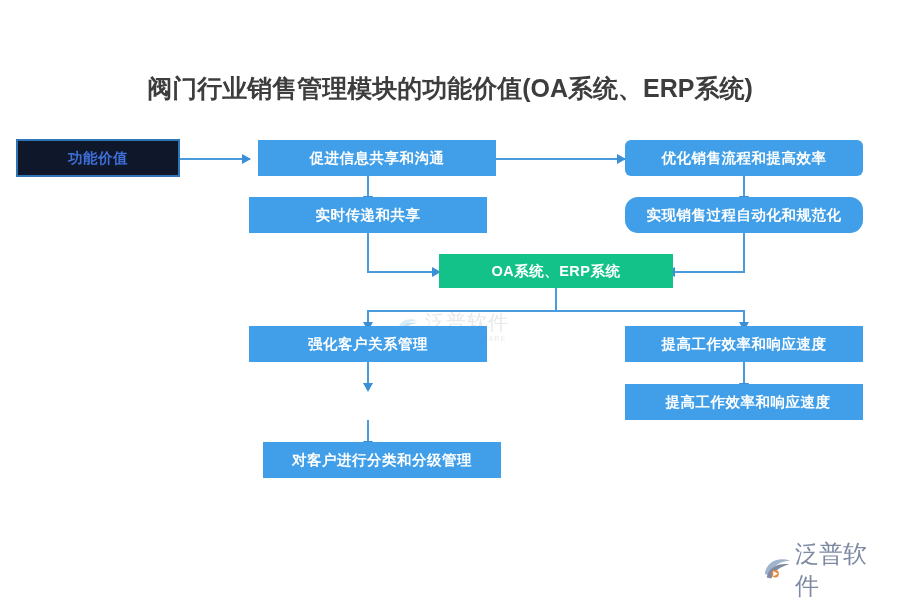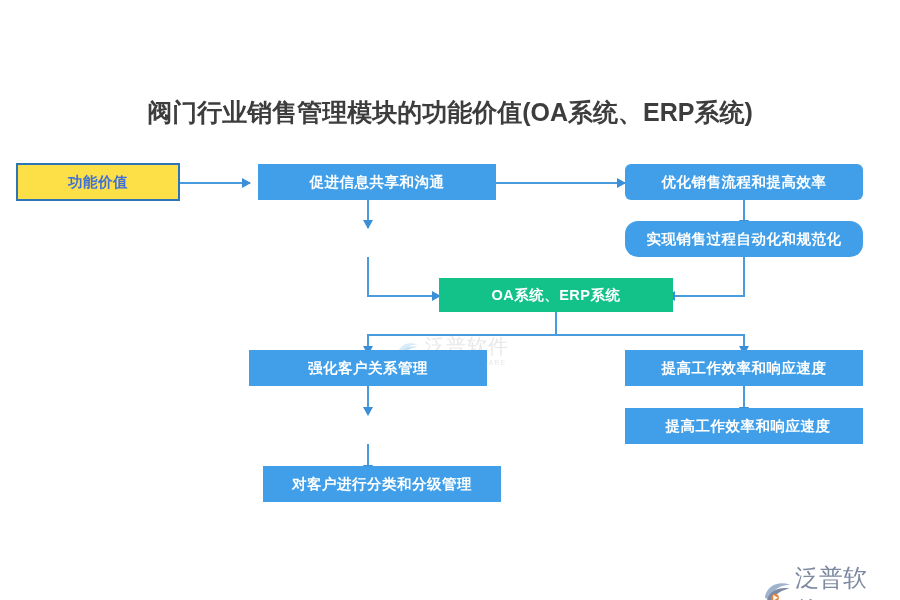--- a/index.html
+++ b/index.html
@@ -12,21 +12,20 @@
     background: #ffffff;
     font-family: "Liberation Sans", "DejaVu Sans", sans-serif;
     overflow: hidden;
     position: relative;
   }
   #canvas {
     position: relative;
     width: 900px;
     height: 496px;
     background: #ffffff;
-    margin-top: 24px;
   }
 
   
   .page-title {
     position: absolute;
     left: 0;
     top: 72px;
     width: 900px;
     text-align: center;
     font-size: 25px;
@@ -50,21 +49,21 @@
   }
   .node.blue {
     background: #409FE8;
     color: #ffffff;
   }
   .node.green {
     background: #12C288;
     color: #ffffff;
   }
   .node.outline {
-    background: #fde047;
+    background: #0f172a;
     border: 2px solid #2E75B6;
     color: #3F6FD8;
   }
 
   
   .line-h {
     position: absolute;
     height: 2px;
     background: #4A9BDD;
   }
@@ -218,20 +217,23 @@
   </div>
 
   <div class="node blue" style="left:258px; top:140px; width:238px; height:36px;">
     <span>促进信息共享和沟通</span>
   </div>
 
   <div class="node blue" style="left:625px; top:140px; width:238px; height:36px;border-radius:6px;">
     <span>优化销售流程和提高效率</span>
   </div>
 
+  <div class="node blue" style="left:249px; top:197px; width:238px; height:36px;">
+    <span>实时传递和共享</span>
+  </div>
 
   <div class="node blue" style="left:625px; top:197px; width:238px; height:36px;border-radius:13px;">
     <span>实现销售过程自动化和规范化</span>
   </div>
 
   <div class="node green" style="left:439px; top:254px; width:234px; height:34px;">
     <span>OA系统、ERP系统</span>
   </div>
 
   <div class="node blue" style="left:249px; top:326px; width:238px; height:36px;">

